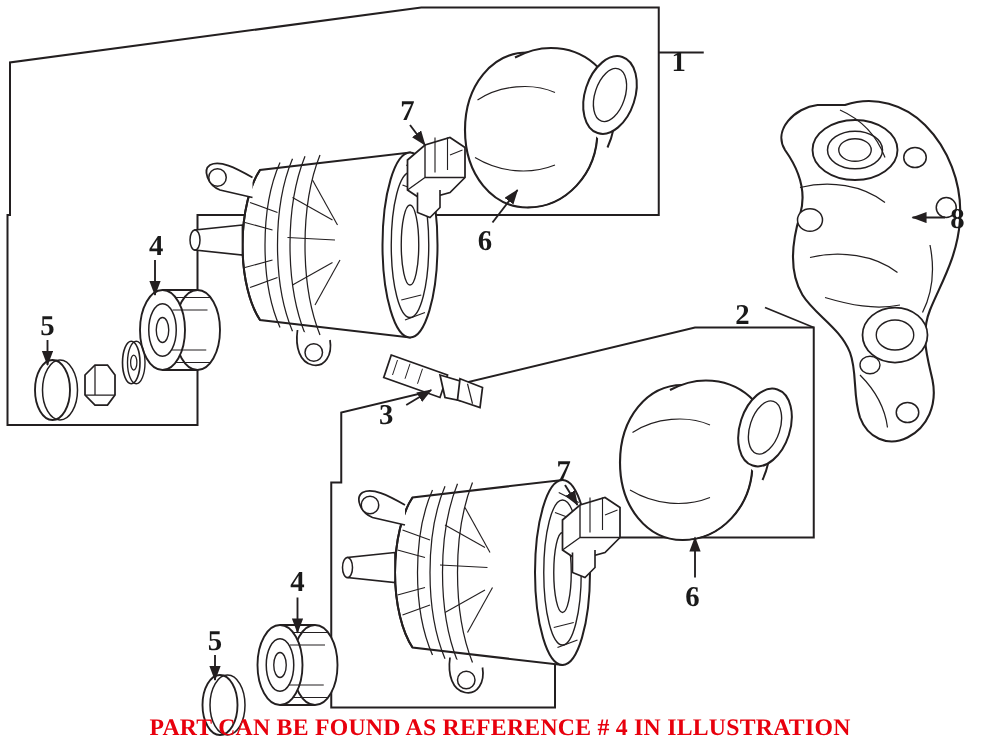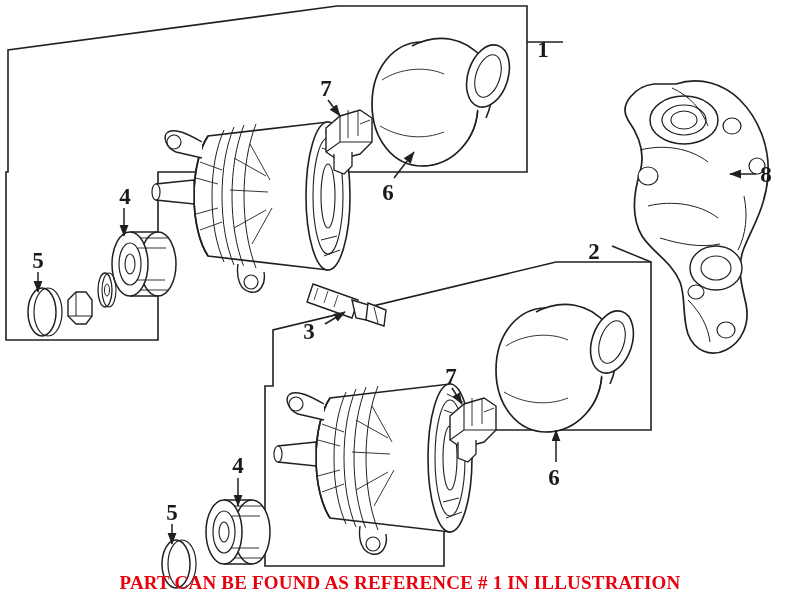--- a/index.html
+++ b/index.html
@@ -232,15 +232,15 @@
       <text class="callout-text" text-anchor="middle" x="38" y="268">5</text>
       <text class="callout-text" text-anchor="middle" x="172" y="520">5</text>
       <text class="callout-text" text-anchor="middle" x="388" y="200">6</text>
       <text class="callout-text" text-anchor="middle" x="554" y="485">6</text>
       <text class="callout-text" text-anchor="middle" x="326" y="96">7</text>
       <text class="callout-text" text-anchor="middle" x="451" y="384">7</text>
       <text class="callout-text" text-anchor="middle" x="766" y="182">8</text>
     </g>
   </svg>
 
-  <div class="footer-note">PART CAN BE FOUND AS REFERENCE # 1 IN ILLUSTRATION</div>
+  <div class="footer-note">PART CAN BE FOUND AS REFERENCE # 4 IN ILLUSTRATION</div>
 
 </div>
 
 </body></html>

